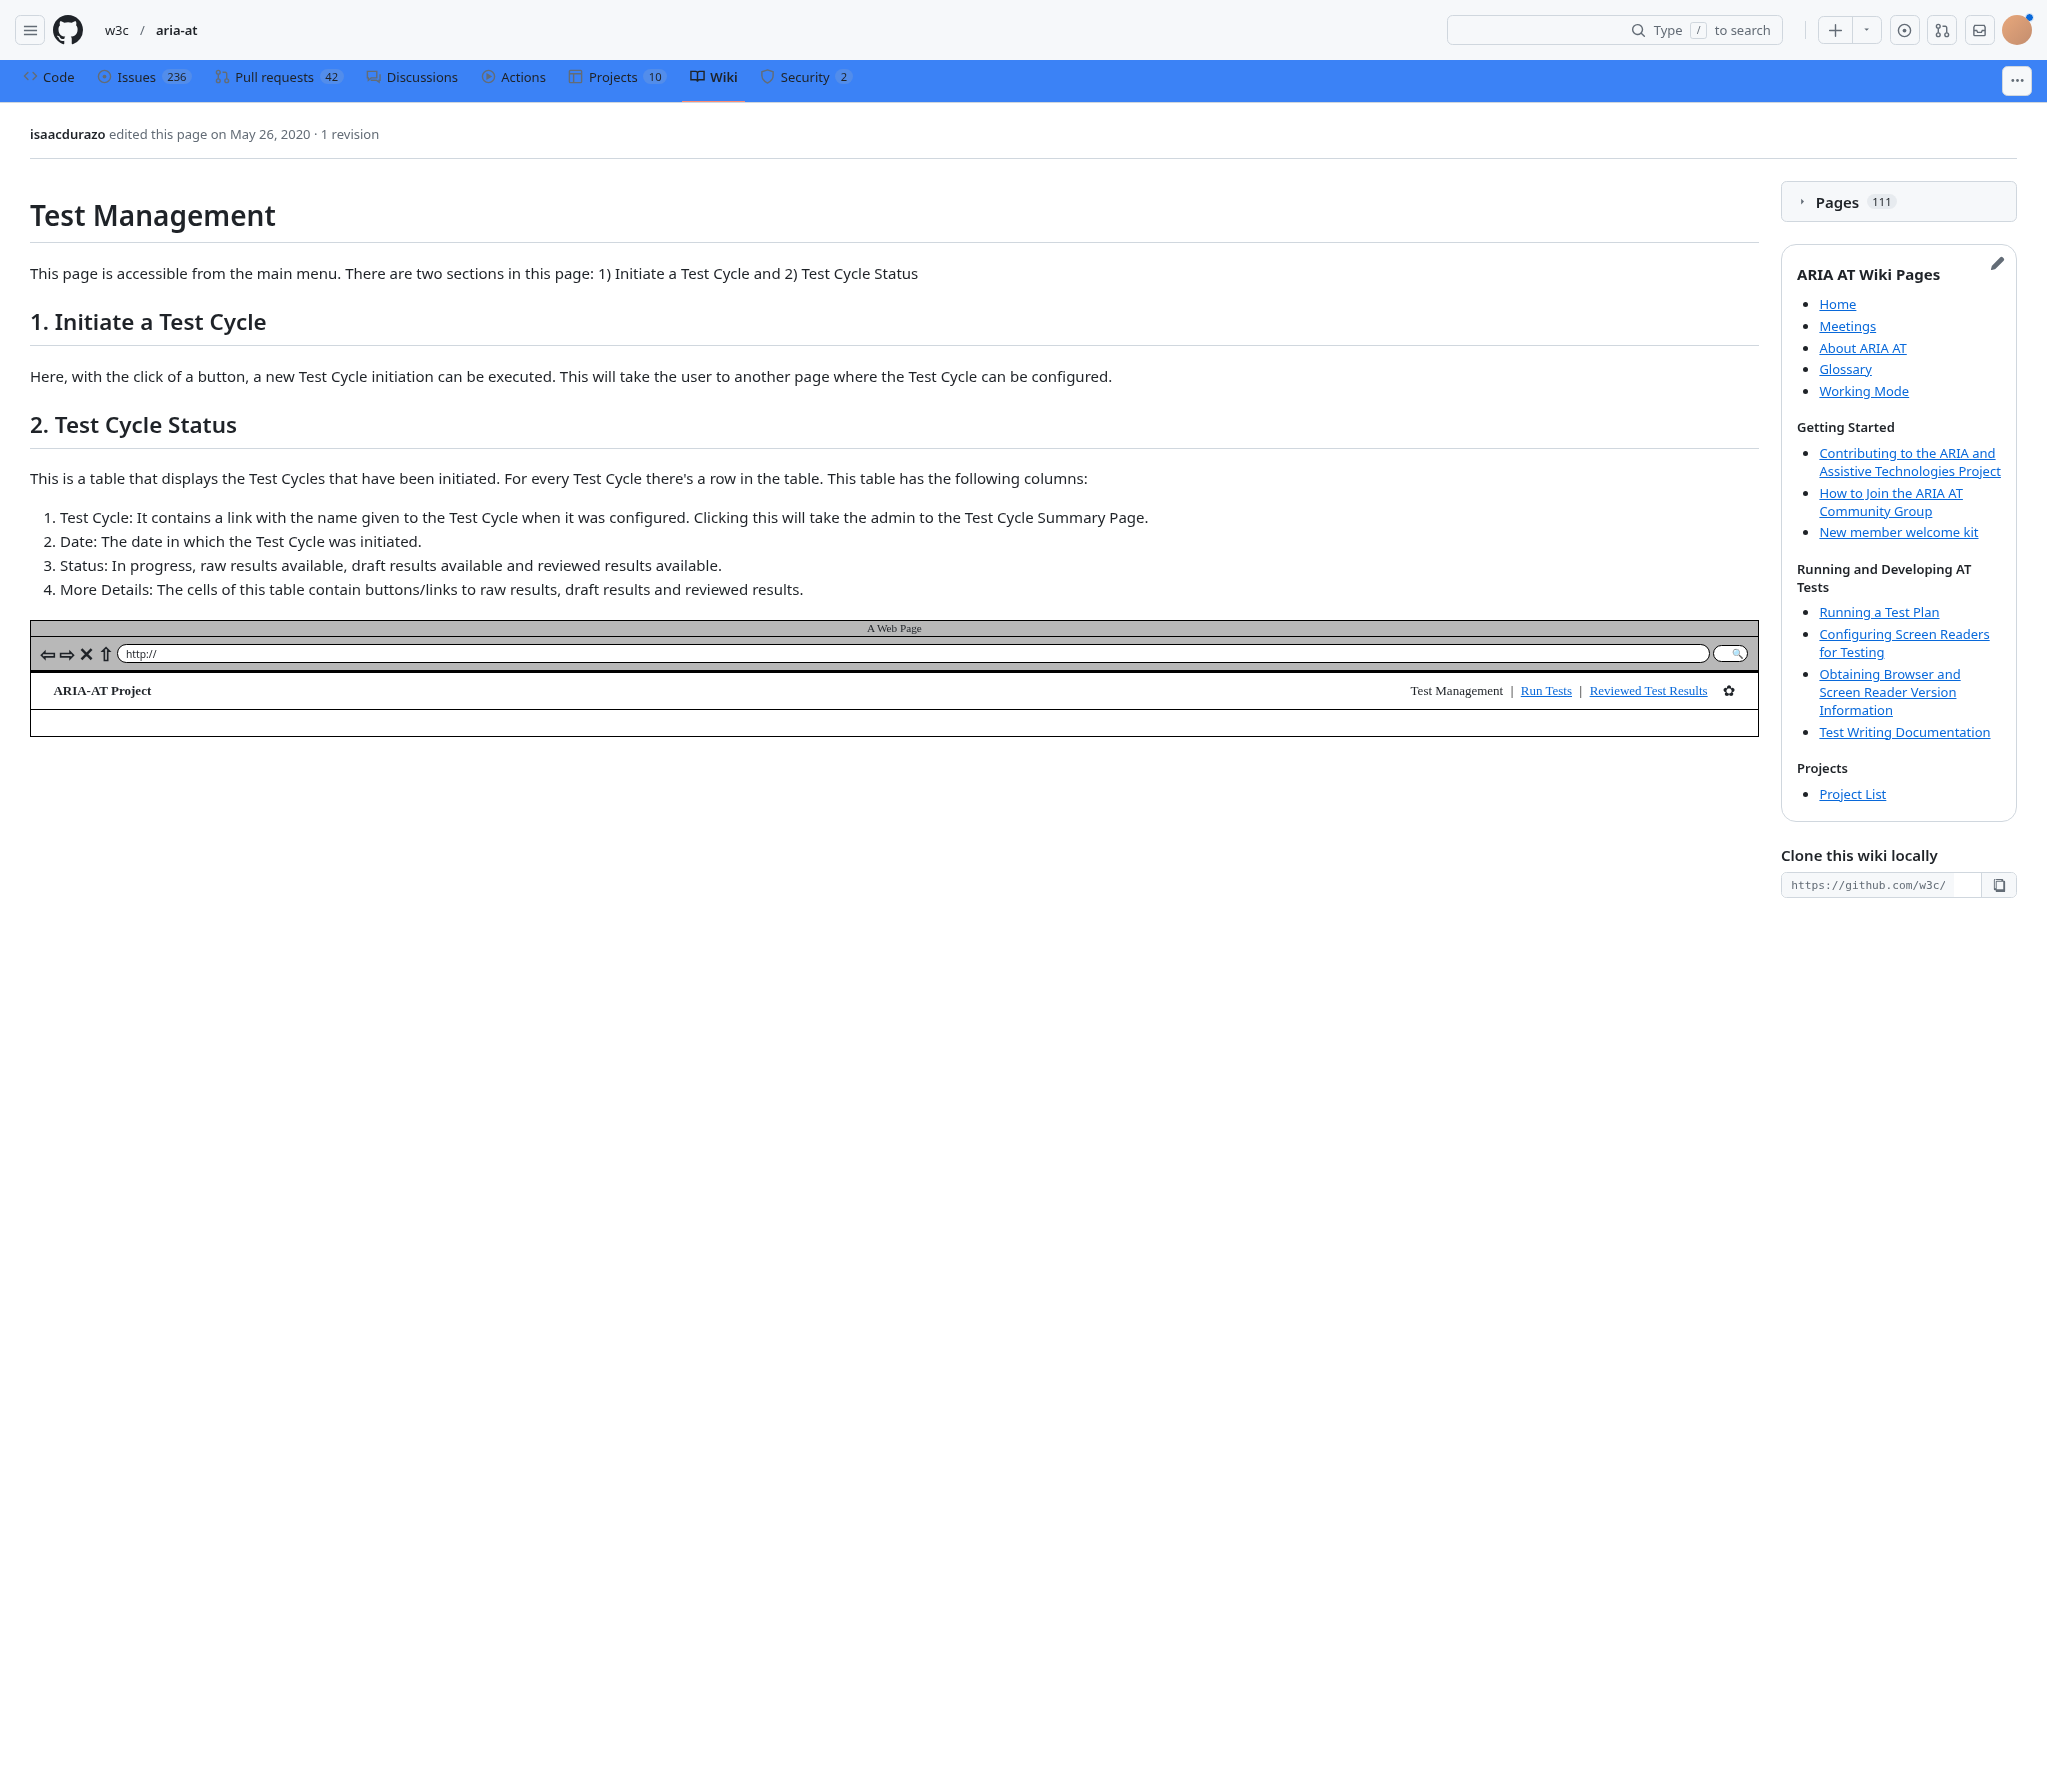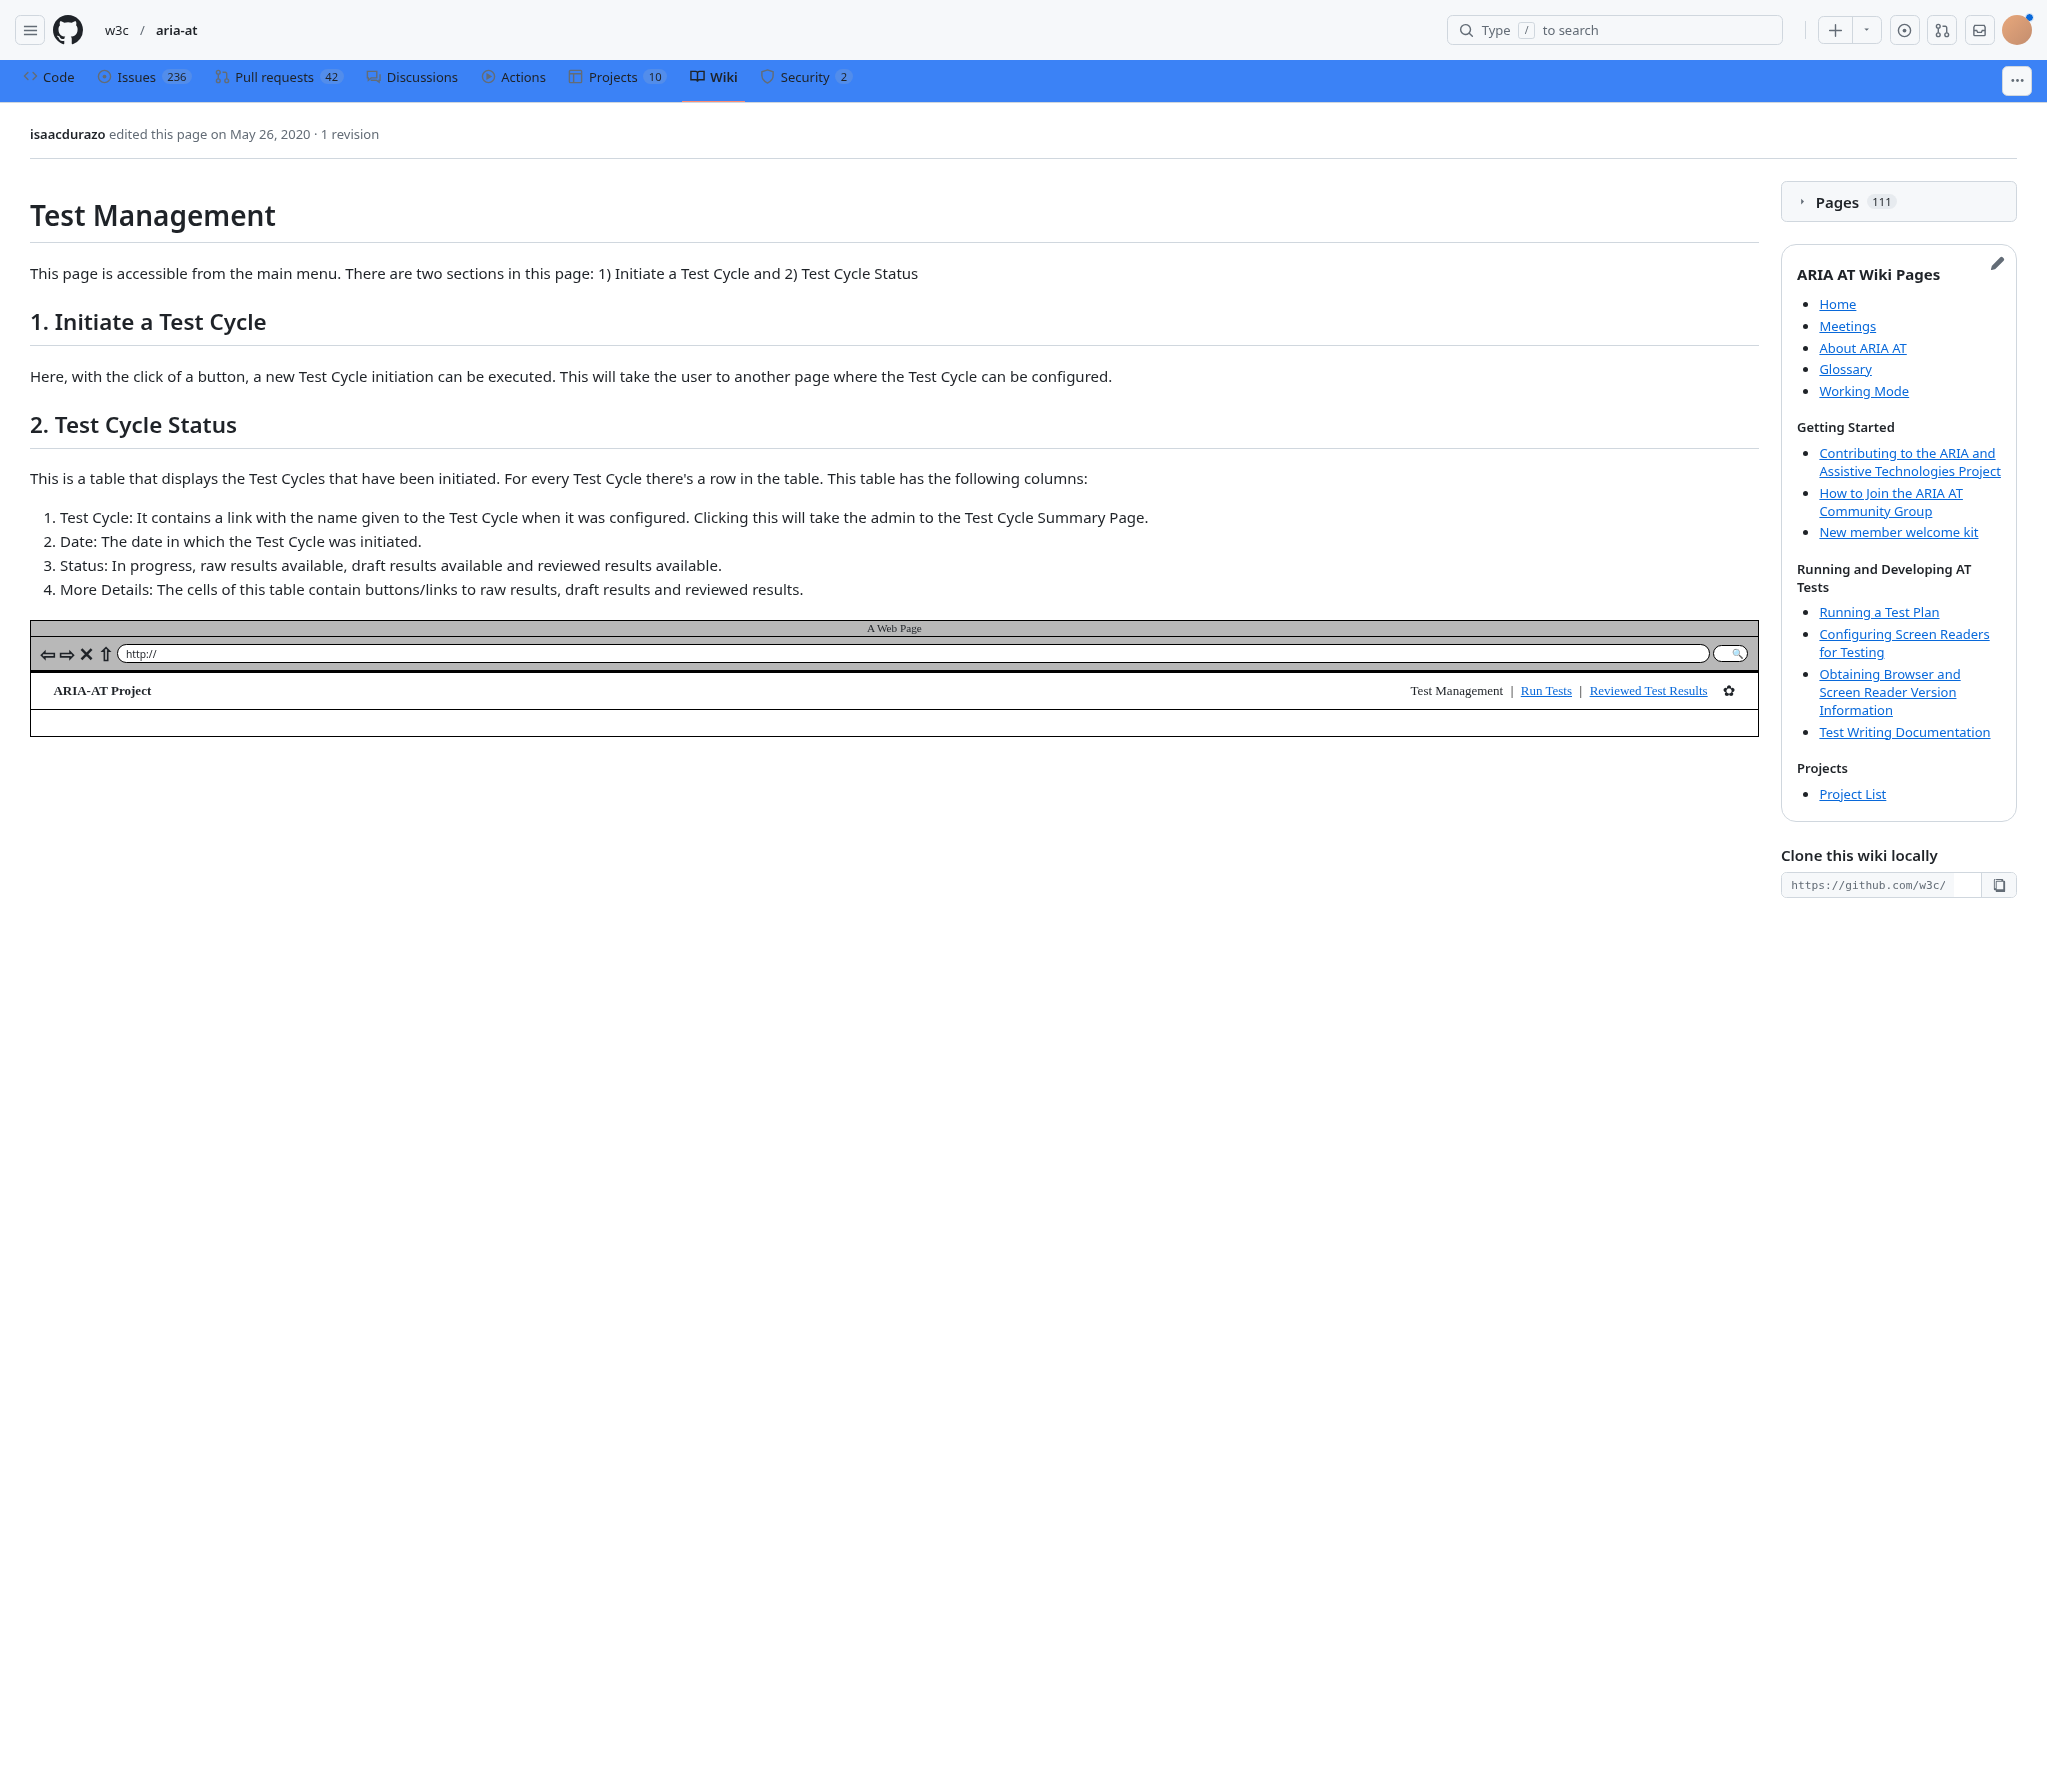--- a/index.html
+++ b/index.html
@@ -52,20 +52,21 @@
   margin-left: auto;
   display: flex;
   align-items: center;
   border: 0.9px solid #d0d7de;
   border-radius: 5.6px;
   padding: 4.7px 11.2px;
   color: #636c76;
   font-size: 13px;
   gap: 7.5px;
   cursor: pointer;
+  justify-content: flex-end;
 }
 .search-box .slash {
   display: inline-flex;
   align-items: center;
   justify-content: center;
   border: 0.9px solid #d0d7de;
   border-radius: 2.8px;
   width: 17px;
   height: 17px;
   font-size: 10.3px;

